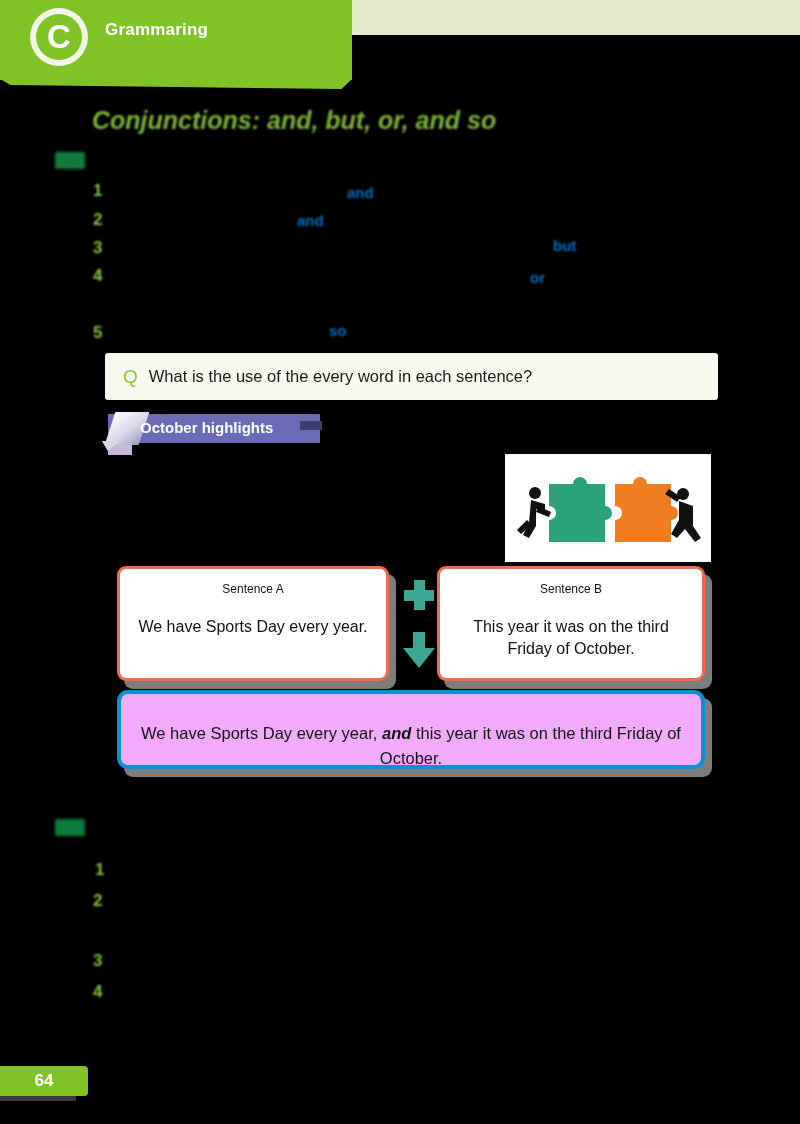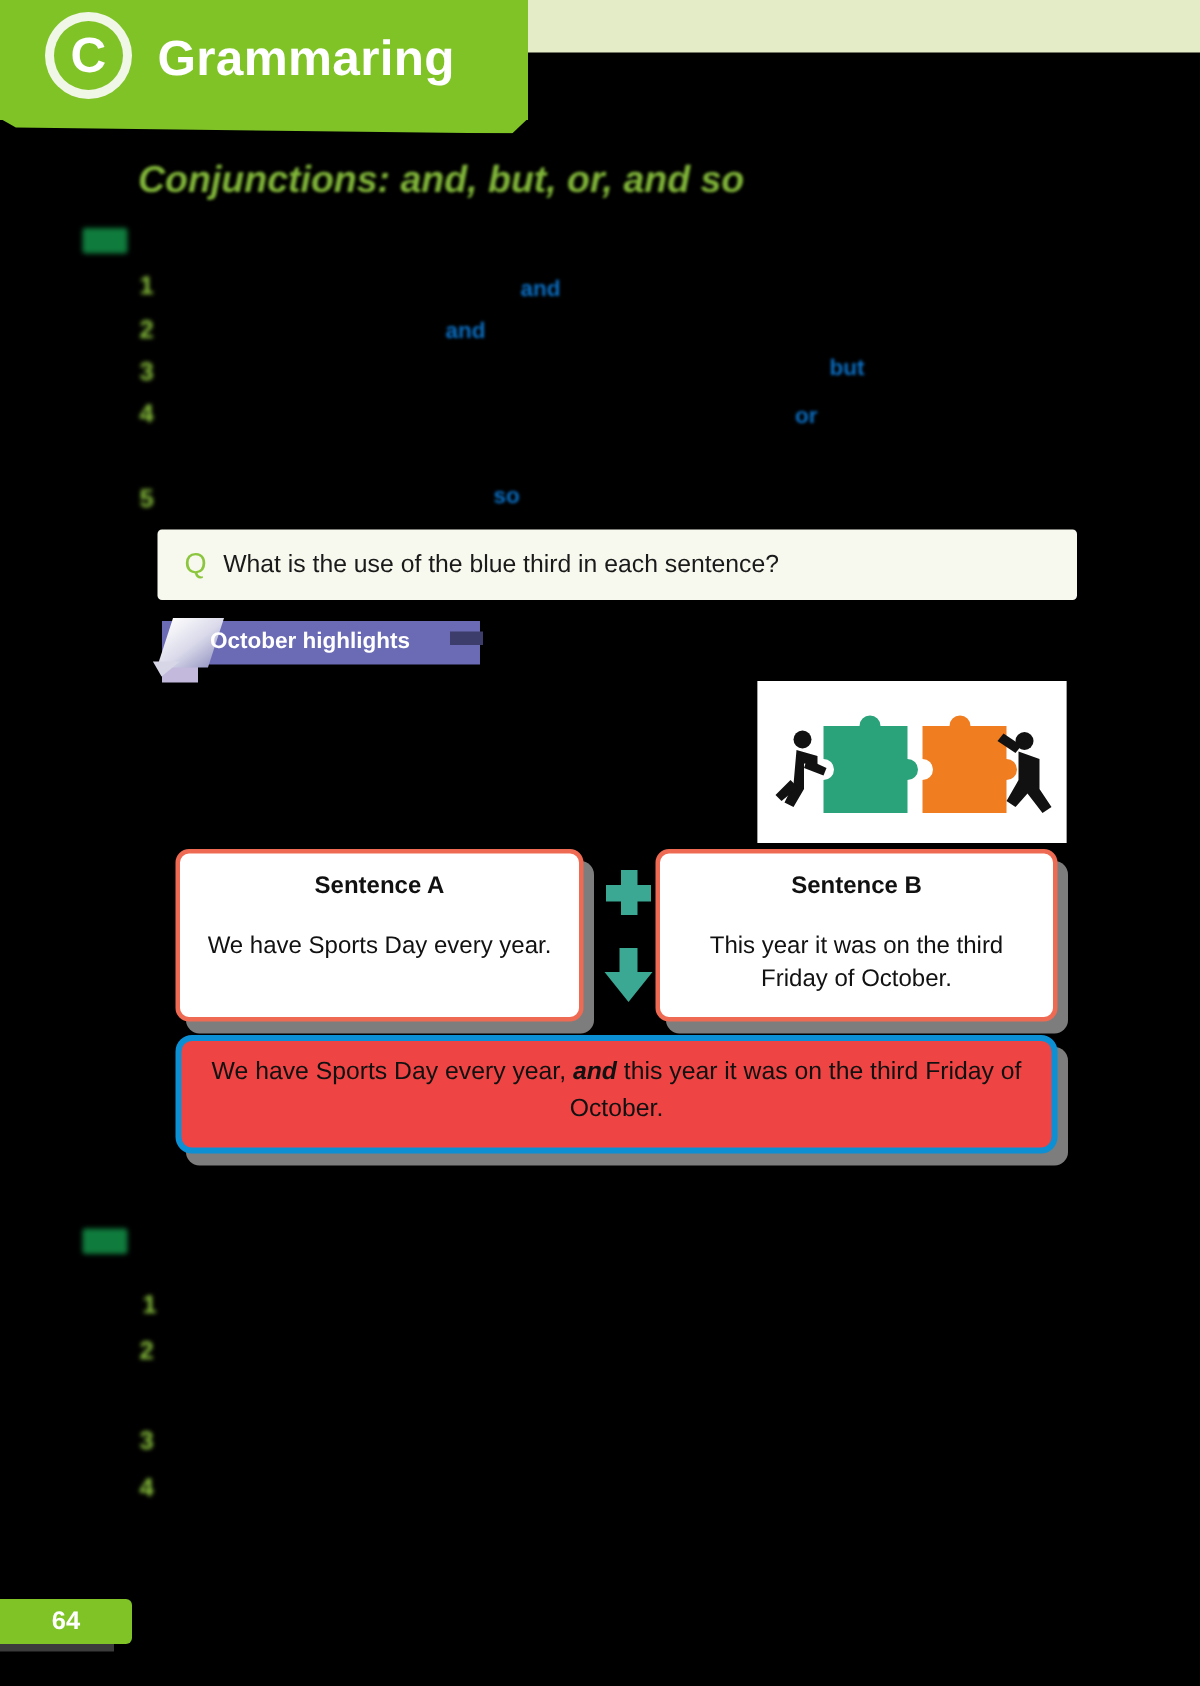--- a/index.html
+++ b/index.html
@@ -10,21 +10,21 @@
   .hdr-light{position:absolute;left:350px;top:0;width:450px;height:35px;background:#e3ecc6;}
   .hdr-green{position:absolute;left:0;top:0;width:352px;height:80px;background:#7fc326;}
   .hdr-green:after{content:"";position:absolute;left:0;bottom:-9px;width:352px;height:10px;
        background:#7fc326;clip-path:polygon(0 0,100% 0,97% 100%,3% 60%);}
   .logo{position:absolute;left:30px;top:8px;width:58px;height:58px;border-radius:50%;
        background:#f1f7e6;display:flex;align-items:center;justify-content:center;}
   .logo-inner{width:46px;height:46px;border-radius:50%;background:#7fc326;
        display:flex;align-items:center;justify-content:center;
        font-size:33px;font-weight:bold;color:#ffffff;line-height:1;}
   .logo-inner span{position:relative;top:-1px;}
-  .brand{position:absolute;left:105px;top:20px;font-size:33px;font-weight:bold;
+  .brand{position:absolute;left:105px;top:20px;font-size:17px;font-weight:bold;
        color:#ffffff;letter-spacing:.2px;}
 
   
   .title{position:absolute;left:92px;top:106px;font-size:25px;font-weight:bold;
        font-style:italic;color:#8cc63e;white-space:nowrap;
        filter:blur(1.1px);opacity:.92;}
 
   
   .sec-tag{position:absolute;width:30px;height:17px;background:#0f7b3c;border-radius:2px;
        filter:blur(1.6px);}
@@ -53,29 +53,29 @@
   .gh-label{position:absolute;left:140px;top:419px;font-size:15px;color:#ffffff;font-weight:600;}
   .gh-under{position:absolute;left:108px;top:443px;width:24px;height:12px;background:#c3b9dd;}
 
   
   .puzzle{position:absolute;left:505px;top:454px;width:206px;height:108px;background:#ffffff;}
   .puzzle svg{display:block;}
 
   
   .sbox{position:absolute;background:#ffffff;border:3px solid #ef6a52;border-radius:9px;
        box-sizing:border-box;color:#111;text-align:center;}
-  .sbox .hd{font-size:16px;font-weight:bold;margin-top:13px;}
+  .sbox .hd{font-size:12px;font-weight:normal;margin-top:13px;}
   .sbox .bd{font-size:16px;margin-top:20px;line-height:1.35;padding:0 12px;}
   #sentA{left:117px;top:566px;width:272px;height:115px;}
   #sentB{left:437px;top:566px;width:268px;height:115px;}
   .shadow-b{position:absolute;background:#7d7d7d;border-radius:9px;}
 
-  .combo{position:absolute;left:117px;top:690px;width:588px;height:79px;background:#ef4444;
+  .combo{position:absolute;left:117px;top:690px;width:588px;height:79px;background:#f0abfc;
        border:4px solid #0d8fd4;border-radius:11px;box-sizing:border-box;
-       color:#111;text-align:center;font-size:16.5px;line-height:1.5;padding-top:8px;}
+       color:#111;text-align:center;font-size:16.5px;line-height:1.5;padding-top:27px;}
   .combo i{font-weight:bold;font-style:italic;}
 
   
   .plus{position:absolute;left:404px;top:580px;width:30px;height:30px;}
   .plus:before,.plus:after{content:"";position:absolute;background:#3aa893;}
   .plus:before{left:10px;top:0;width:11px;height:30px;}
   .plus:after{left:0;top:10px;width:30px;height:11px;}
   .darr{position:absolute;left:403px;top:632px;width:32px;height:36px;}
   .darr .stem{position:absolute;left:10px;top:0;width:12px;height:18px;background:#3aa893;}
   .darr .head{position:absolute;left:0;top:16px;width:0;height:0;
@@ -114,21 +114,21 @@
 <div class="num" style="left:93px;top:323px;">5</div>
 
 <div class="blue" style="left:347px;top:184px;">and</div>
 <div class="blue" style="left:297px;top:212px;">and</div>
 <div class="blue" style="left:553px;top:237px;">but</div>
 <div class="blue" style="left:530px;top:269px;">or</div>
 <div class="blue" style="left:329px;top:322px;">so</div>
 
 <div class="qbar">
   <span class="qmark">Q</span>
-  <span class="qtxt">What is the use of the blue third in each sentence?</span>
+  <span class="qtxt">What is the use of the every word in each sentence?</span>
 </div>
 
 <div class="gh"></div>
 <div class="gh-tail"></div>
 <div class="gh-under"></div>
 <div class="gh-pen"></div>
 <div class="gh-label">October highlights</div>
 
 <div class="puzzle">
   <svg width="206" height="108" viewBox="0 0 206 108">

